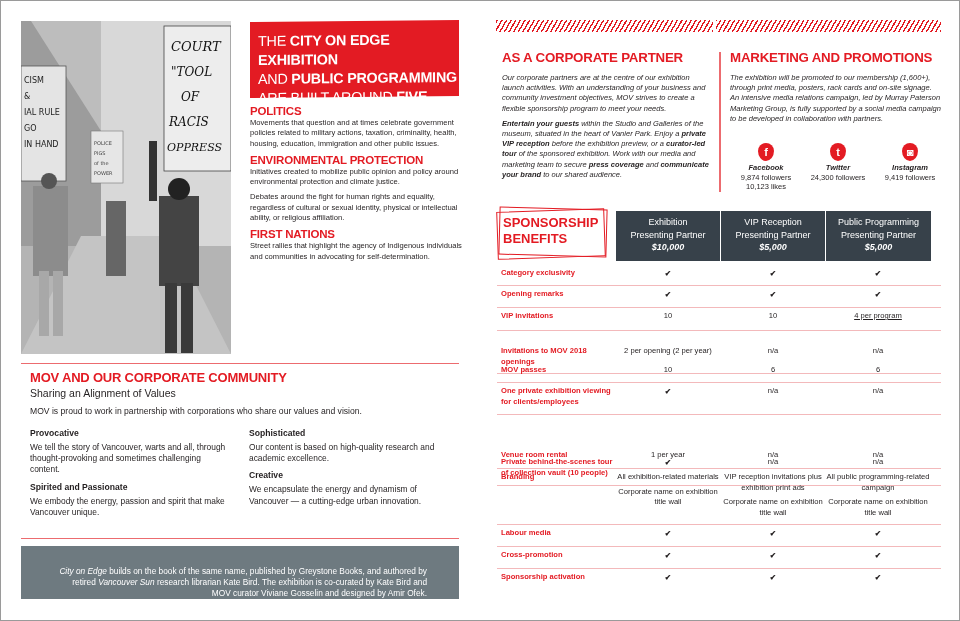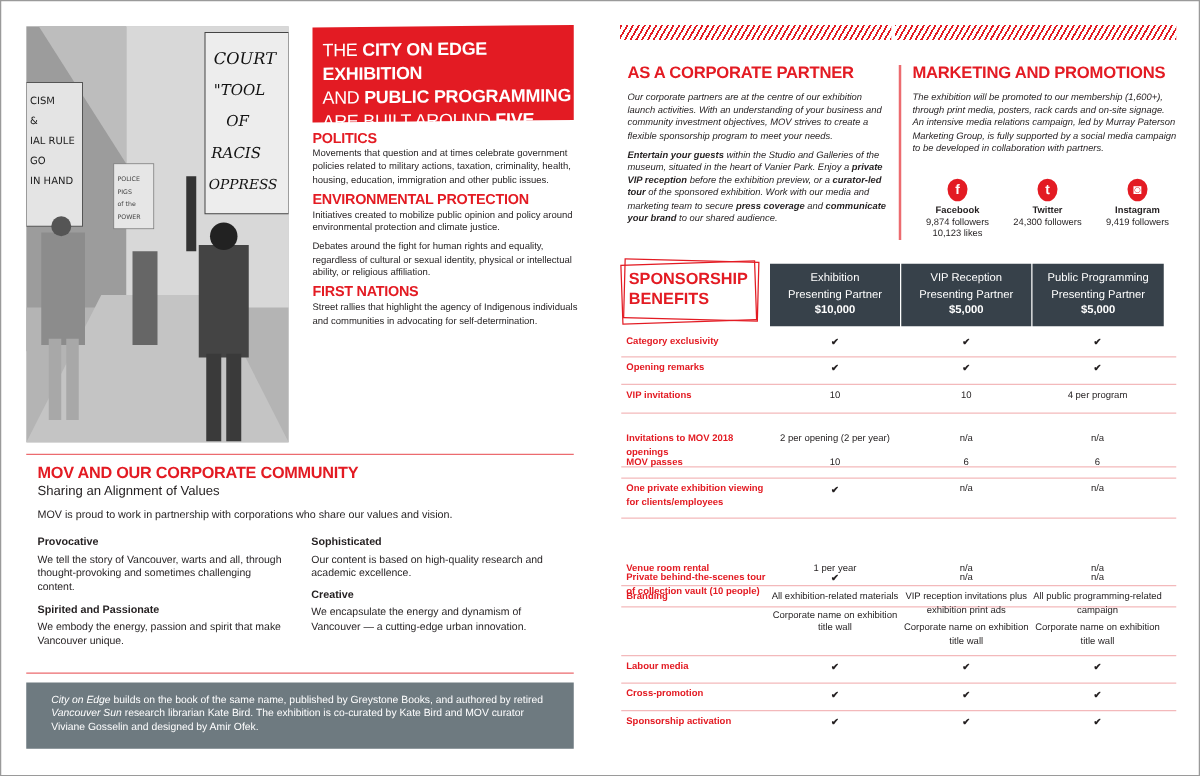--- a/index.html
+++ b/index.html
@@ -26,48 +26,48 @@
   .mov { position: absolute; left: 30px; top: 370px; width: 430px; }
   .mov h2 { margin: 0; font-size: 13px; font-weight: bold; color: #e31b23; letter-spacing: -0.2px; }
   .mov .sub { font-size: 10.5px; margin-top: 2px; color: #231f20; }
   .mov .intro { font-size: 8.6px; margin-top: 7px; }
   .values { position: absolute; left: 0; top: 58px; width: 430px; }
   .vcol { position: absolute; top: 0; width: 200px; }
   .vcol h4 { margin: 0 0 4px 0; font-size: 8.6px; font-weight: bold; color: #231f20; }
   .vcol p { margin: 0 0 6px 0; font-size: 8.4px; line-height: 11.2px; }
 
   .credit { position: absolute; left: 21px; top: 546px; width: 438px; height: 53px; background: #6e7a80; color: #fff; }
-  .credit p { margin: 0; padding: 8px 20px; font-size: 8.3px; line-height: 11px; }
+  .credit p { margin: 12px; padding: 8px 20px; font-size: 8.3px; line-height: 11px; text-align: right; }
 
   
   .hatch { position: absolute; top: 20px; height: 12px; background: repeating-linear-gradient(-60deg, #e31b23 0 1.4px, transparent 1.4px 4px); }
   .hatch.a { left: 496px; width: 217px; }
   .hatch.b { left: 716px; width: 225px; }
 
   .corp { position: absolute; left: 502px; top: 50px; width: 210px; }
   .corp h2, .mkt h2 { margin: 0 0 8px 0; font-size: 13.3px; font-weight: bold; color: #e31b23; letter-spacing: -0.2px; }
   .corp p, .mkt p { margin: 0 0 5px 0; font-size: 7.5px; line-height: 10.2px; font-style: italic; }
   .corp b { font-weight: bold; }
 
   .mkt-bar { position: absolute; left: 719px; top: 52px; width: 1.5px; height: 140px; background: #ec6b6f; }
   .mkt { position: absolute; left: 730px; top: 50px; width: 212px; }
 
   .social { position: absolute; left: 730px; top: 143px; width: 212px; height: 52px; }
   .soc { position: absolute; top: 0; width: 72px; text-align: center; font-size: 7.5px; line-height: 9.5px; }
   .soc .ic { width: 16px; height: 18px; margin: 0 auto 2px auto; background: #e31b23; border-radius: 50% 50% 50% 50% / 45% 45% 55% 55%; color: #fff; font-weight: bold; font-size: 11px; line-height: 18px; }
-  .soc .nm { font-weight: bold; }
+  .soc .nm { font-weight: bold; font-style: italic; }
 
   .sb-box { position: absolute; left: 497px; top: 208px; width: 110px; height: 50px; }
   .sb-box .b1 { position: absolute; left: 0; top: 2px; width: 106px; height: 46px; border: 1px solid #e31b23; transform: rotate(-2deg); }
   .sb-box .b2 { position: absolute; left: 2px; top: 0; width: 106px; height: 46px; border: 1px solid #e31b23; transform: rotate(1.5deg); }
   .sb-box .t { position: absolute; left: 6px; top: 7px; font-size: 13px; line-height: 16px; font-weight: bold; color: #e31b23; }
 
   .tbl { position: absolute; left: 497px; top: 211px; width: 444px; }
   .th { position: absolute; top: 0; height: 50px; background: #37414a; color: #fff; text-align: center; font-size: 9px; line-height: 12.5px; padding-top: 5px; box-sizing: border-box; }
-  .th b { font-weight: bold; }
+  .th b { font-weight: bold; font-style: italic; }
   .row { position: absolute; left: 0; width: 444px; border-bottom: 1px solid #f3b9bb; }
   .row .lbl { position: absolute; left: 4px; font-size: 7.6px; line-height: 10.5px; color: #e31b23; font-weight: bold; }
   .row .c { position: absolute; text-align: center; font-size: 7.6px; line-height: 10.5px; color: #231f20; }
   .chk { color: #e31b23; font-size: 10px; font-weight: bold; }
 </style>
 </head>
 <body>
 
 <div class="frame"></div>
 
@@ -228,21 +228,21 @@
     <div class="row" style="top: 74px; height: 22px;">
       <div class="lbl" style="top: 4px; width: 115px;">Opening remarks</div>
       <div class="c chk" style="left: 119px; width: 104px; top: 5px;">✔</div>
       <div class="c chk" style="left: 224px; width: 104px; top: 5px;">✔</div>
       <div class="c chk" style="left: 329px; width: 104px; top: 5px;">✔</div>
     </div>
     <div class="row" style="top: 96px; height: 23px;">
       <div class="lbl" style="top: 4px; width: 115px;">VIP invitations</div>
       <div class="c" style="left: 119px; width: 104px; top: 4px;">10</div>
       <div class="c" style="left: 224px; width: 104px; top: 4px;">10</div>
-      <div class="c" style="left: 329px; width: 104px; top: 4px;">4 per program</div>
+      <div class="c" style="left: 329px; width: 104px; top: 4px; text-decoration: underline;">4 per program</div>
     </div>
     <div class="row" style="top: 131px; height: 31px;">
       <div class="lbl" style="top: 4px; width: 115px;">Invitations to MOV 2018 openings</div>
       <div class="c" style="left: 119px; width: 104px; top: 4px;">2 per opening (2 per year)</div>
       <div class="c" style="left: 224px; width: 104px; top: 4px;">n/a</div>
       <div class="c" style="left: 329px; width: 104px; top: 4px;">n/a</div>
     </div>
     <div class="row" style="top: 150px; height: 21px;">
       <div class="lbl" style="top: 4px; width: 115px;">MOV passes</div>
       <div class="c" style="left: 119px; width: 104px; top: 4px;">10</div>

